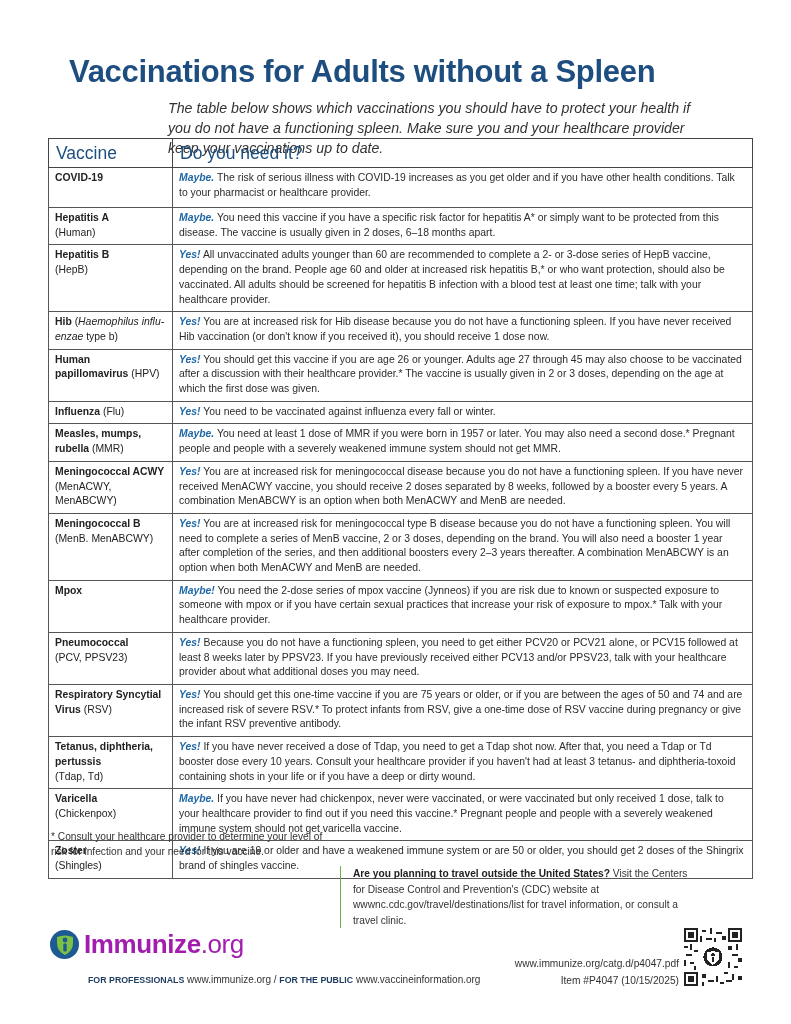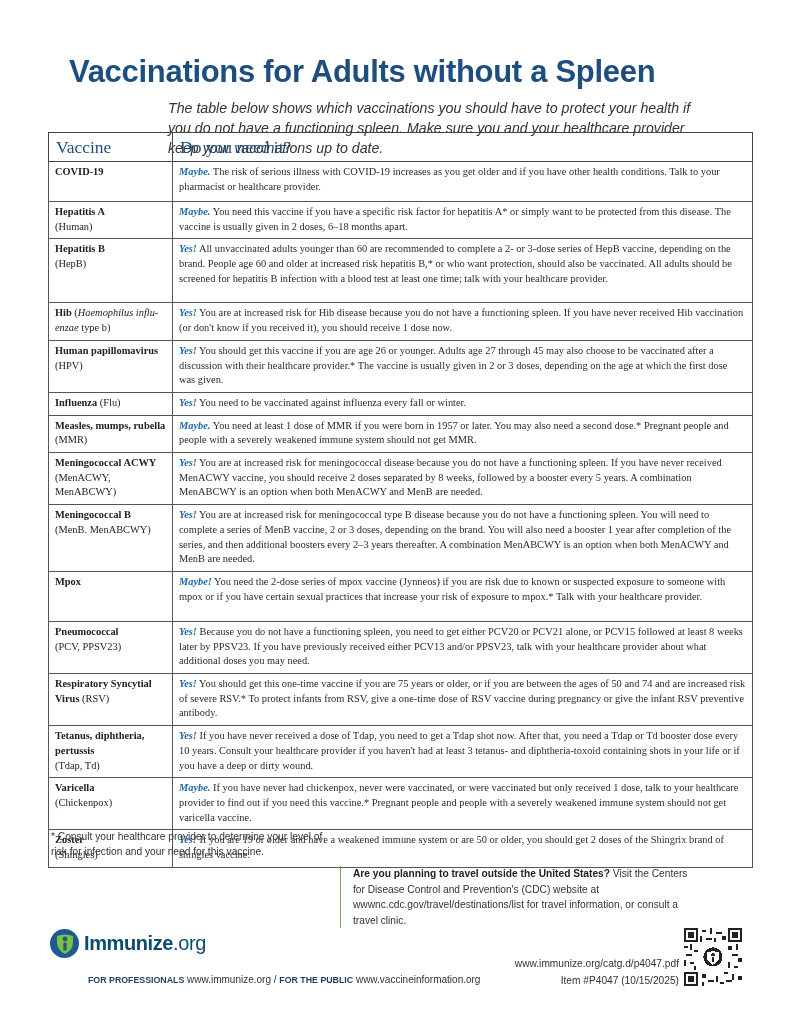--- a/index.html
+++ b/index.html
@@ -12,24 +12,23 @@
     position: absolute; left: 53px; top: 38px;
     font-size: 31px; font-weight: bold; color: #1d4e7f;
     letter-spacing: -0.3px; margin: 16px; white-space: nowrap;
   }
   .intro {
     position: absolute; left: 168px; top: 98px; width: 540px;
     font-size: 14.2px; font-style: italic; line-height: 20px; color: #333;
     margin: 0;
   }
   table.vax {
-    position: absolute; left: 48px; top: 132px; width: 705px;
+    position: absolute; left: 48px; top: 138px; width: 705px;
     border-collapse: collapse; table-layout: fixed;
     border: 1.6px solid #444;
-    font-family: Liberation Serif, serif;
   }
   table.vax col.c1 { width: 124px; }
   table.vax th {
     text-align: left; font-weight: normal; color: #1d4e7f;
     font-size: 17.5px; padding: 2px 6px 2px 7px; height: 24px;
     border: 1.6px solid #444; border-bottom: 1.6px solid #444;
   }
   table.vax td {
     vertical-align: top; border: 1px solid #555;
     font-size: 10.4px; line-height: 14.7px; padding: 3px 6px 4px 6px;
@@ -47,21 +46,21 @@
     font-size: 10.2px; line-height: 15.5px; color: #333;
   }
   .travel b { color: #222; }
   .logo {
     position: absolute; left: 50px; top: 929px; display: flex; align-items: center;
   }
   .logo-mark {
     width: 29px; height: 29px; border-radius: 50%; background: #1d5a93;
     display: flex; align-items: center; justify-content: center; margin-right: 5px;
   }
-  .logo-text { font-size: 20px; font-weight: bold; color: #0c4a6e; letter-spacing: -0.4px; }
+  .logo-text { font-size: 26px; font-weight: bold; color: #a21caf; letter-spacing: -0.4px; }
   .logo-text .org { font-weight: normal; }
   .prof-line {
     position: absolute; left: 88px; top: 974px; font-size: 10px; color: #333; white-space: nowrap;
   }
   .prof-line .lbl { font-weight: bold; font-size: 8.8px; color: #1d3a5f; }
   .item-info {
     position: absolute; right: 112px; top: 955px; text-align: right;
     font-size: 10.2px; line-height: 17px; color: #333;
   }
   .qr {

